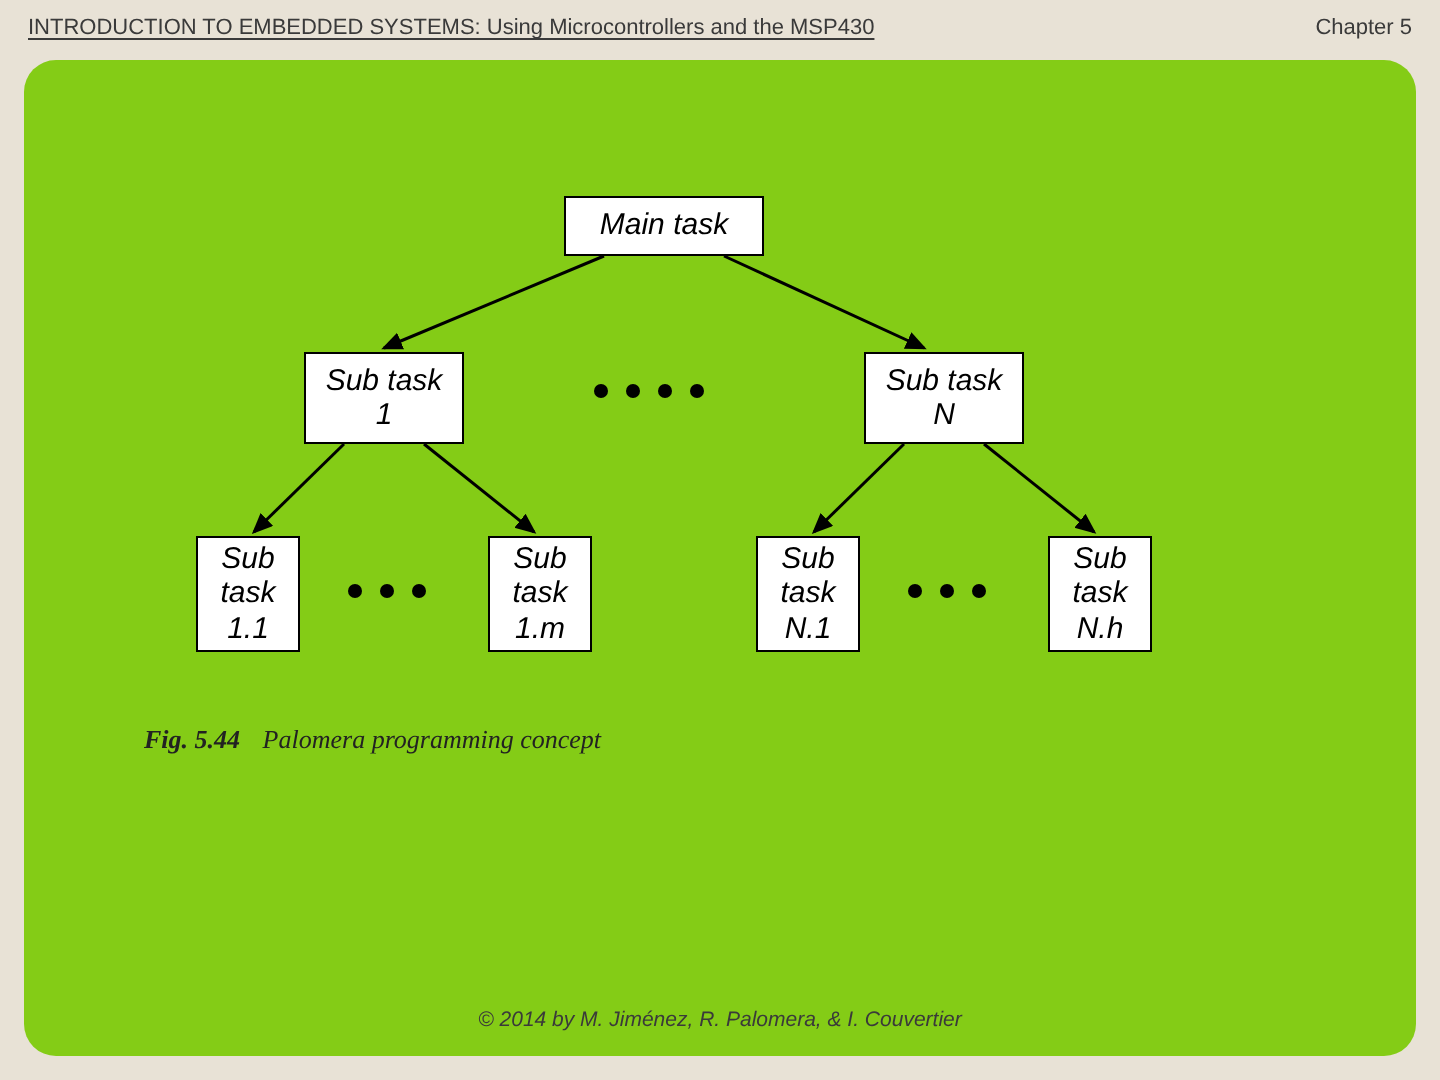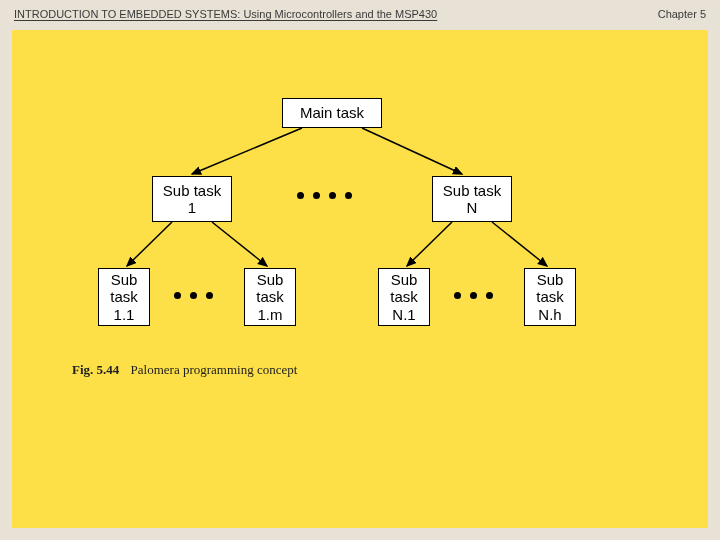--- a/index.html
+++ b/index.html
@@ -20,22 +20,23 @@
     gap: 11px;
   }
   .header-title { text-decoration: underline; text-underline-offset: 2px; }
   .header-chapter { }
   .content-area {
     position: absolute;
     top: 30px;
     left: 12px;
     right: 12px;
     bottom: 12px;
-    background: #fde047;
-    border-radius: 0;
+    background: #84cc16;
+    border-radius: 16px;
+    font-style: italic;
   }
   .diagram {
     position: absolute;
     left: 50px;
     top: 40px;
     width: 560px;
     height: 330px;
   }
   .node {
     position: absolute;
@@ -163,13 +164,14 @@
 task
 N.h</div>
 
   </div>
 
   <div class="caption">
     <span class="figno">Fig. 5.44</span>
     <span>Palomera programming concept</span>
   </div>
 
+  <div class="footer">© 2014 by M. Jiménez, R. Palomera, &amp; I. Couvertier</div>
 </div>
 
 </body></html>

